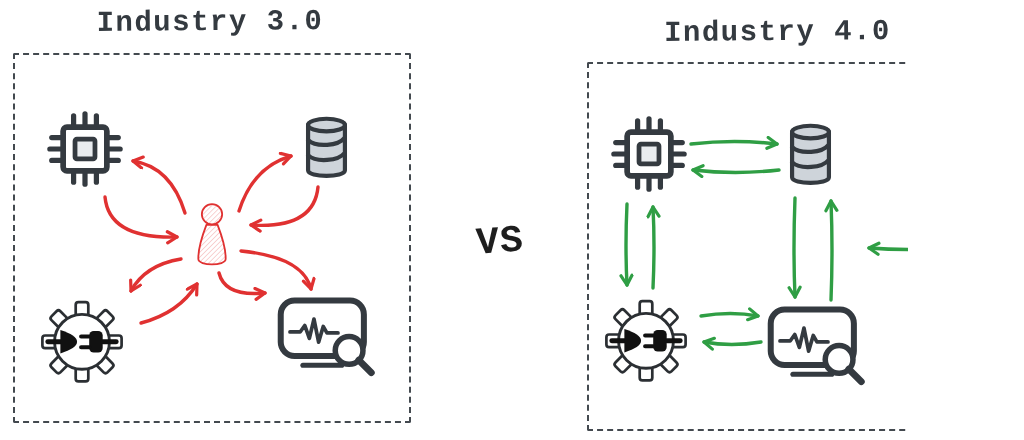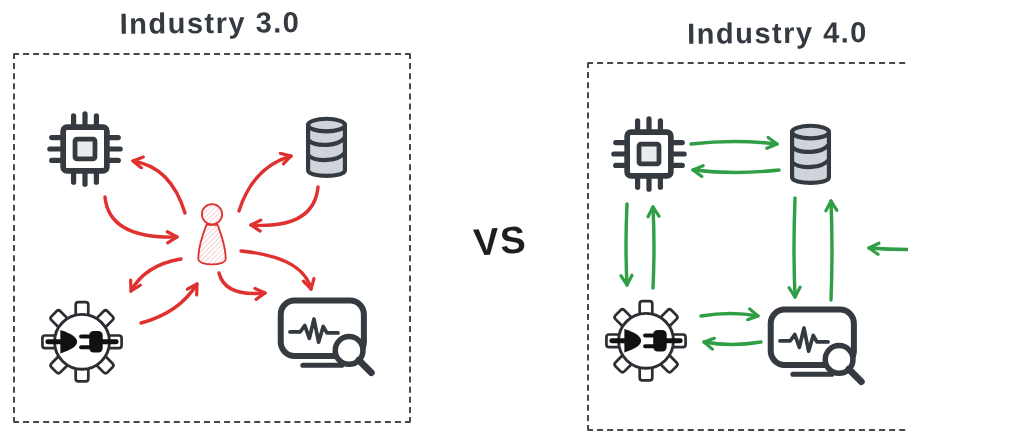--- a/index.html
+++ b/index.html
@@ -1,17 +1,17 @@
 <!DOCTYPE html>
 <html><head>
 <meta charset="utf-8">
 <style>
   html,body{margin:0;padding:0;background:#ffffff;}
   .canvas{position:relative;width:908px;height:440px;background:#ffffff;overflow:hidden;
-          font-family:Liberation Sans, sans-serif;}
+          font-family:Liberation Mono, monospace;}
   .panel{position:absolute;border:2.5px dashed #43494f;border-radius:2px;background:transparent;}
   .panel-left{left:13px;top:53px;width:394px;height:366px;}
   .panel-right{left:587px;top:62px;width:425px;height:365px;}
   .panel-title{position:absolute;color:#343a40;font-size:29px;font-weight:700;
                letter-spacing:1.5px;text-align:center;line-height:40px;
                transform:rotate(-0.5deg);}
   .title-left{left:13px;top:3px;width:394px;}
   .title-right{left:587px;top:13px;width:425px;transform:translateX(-22px) rotate(-0.5deg);}
   .vs{position:absolute;left:452px;top:210px;width:96px;height:62px;
       display:flex;align-items:center;justify-content:center;

